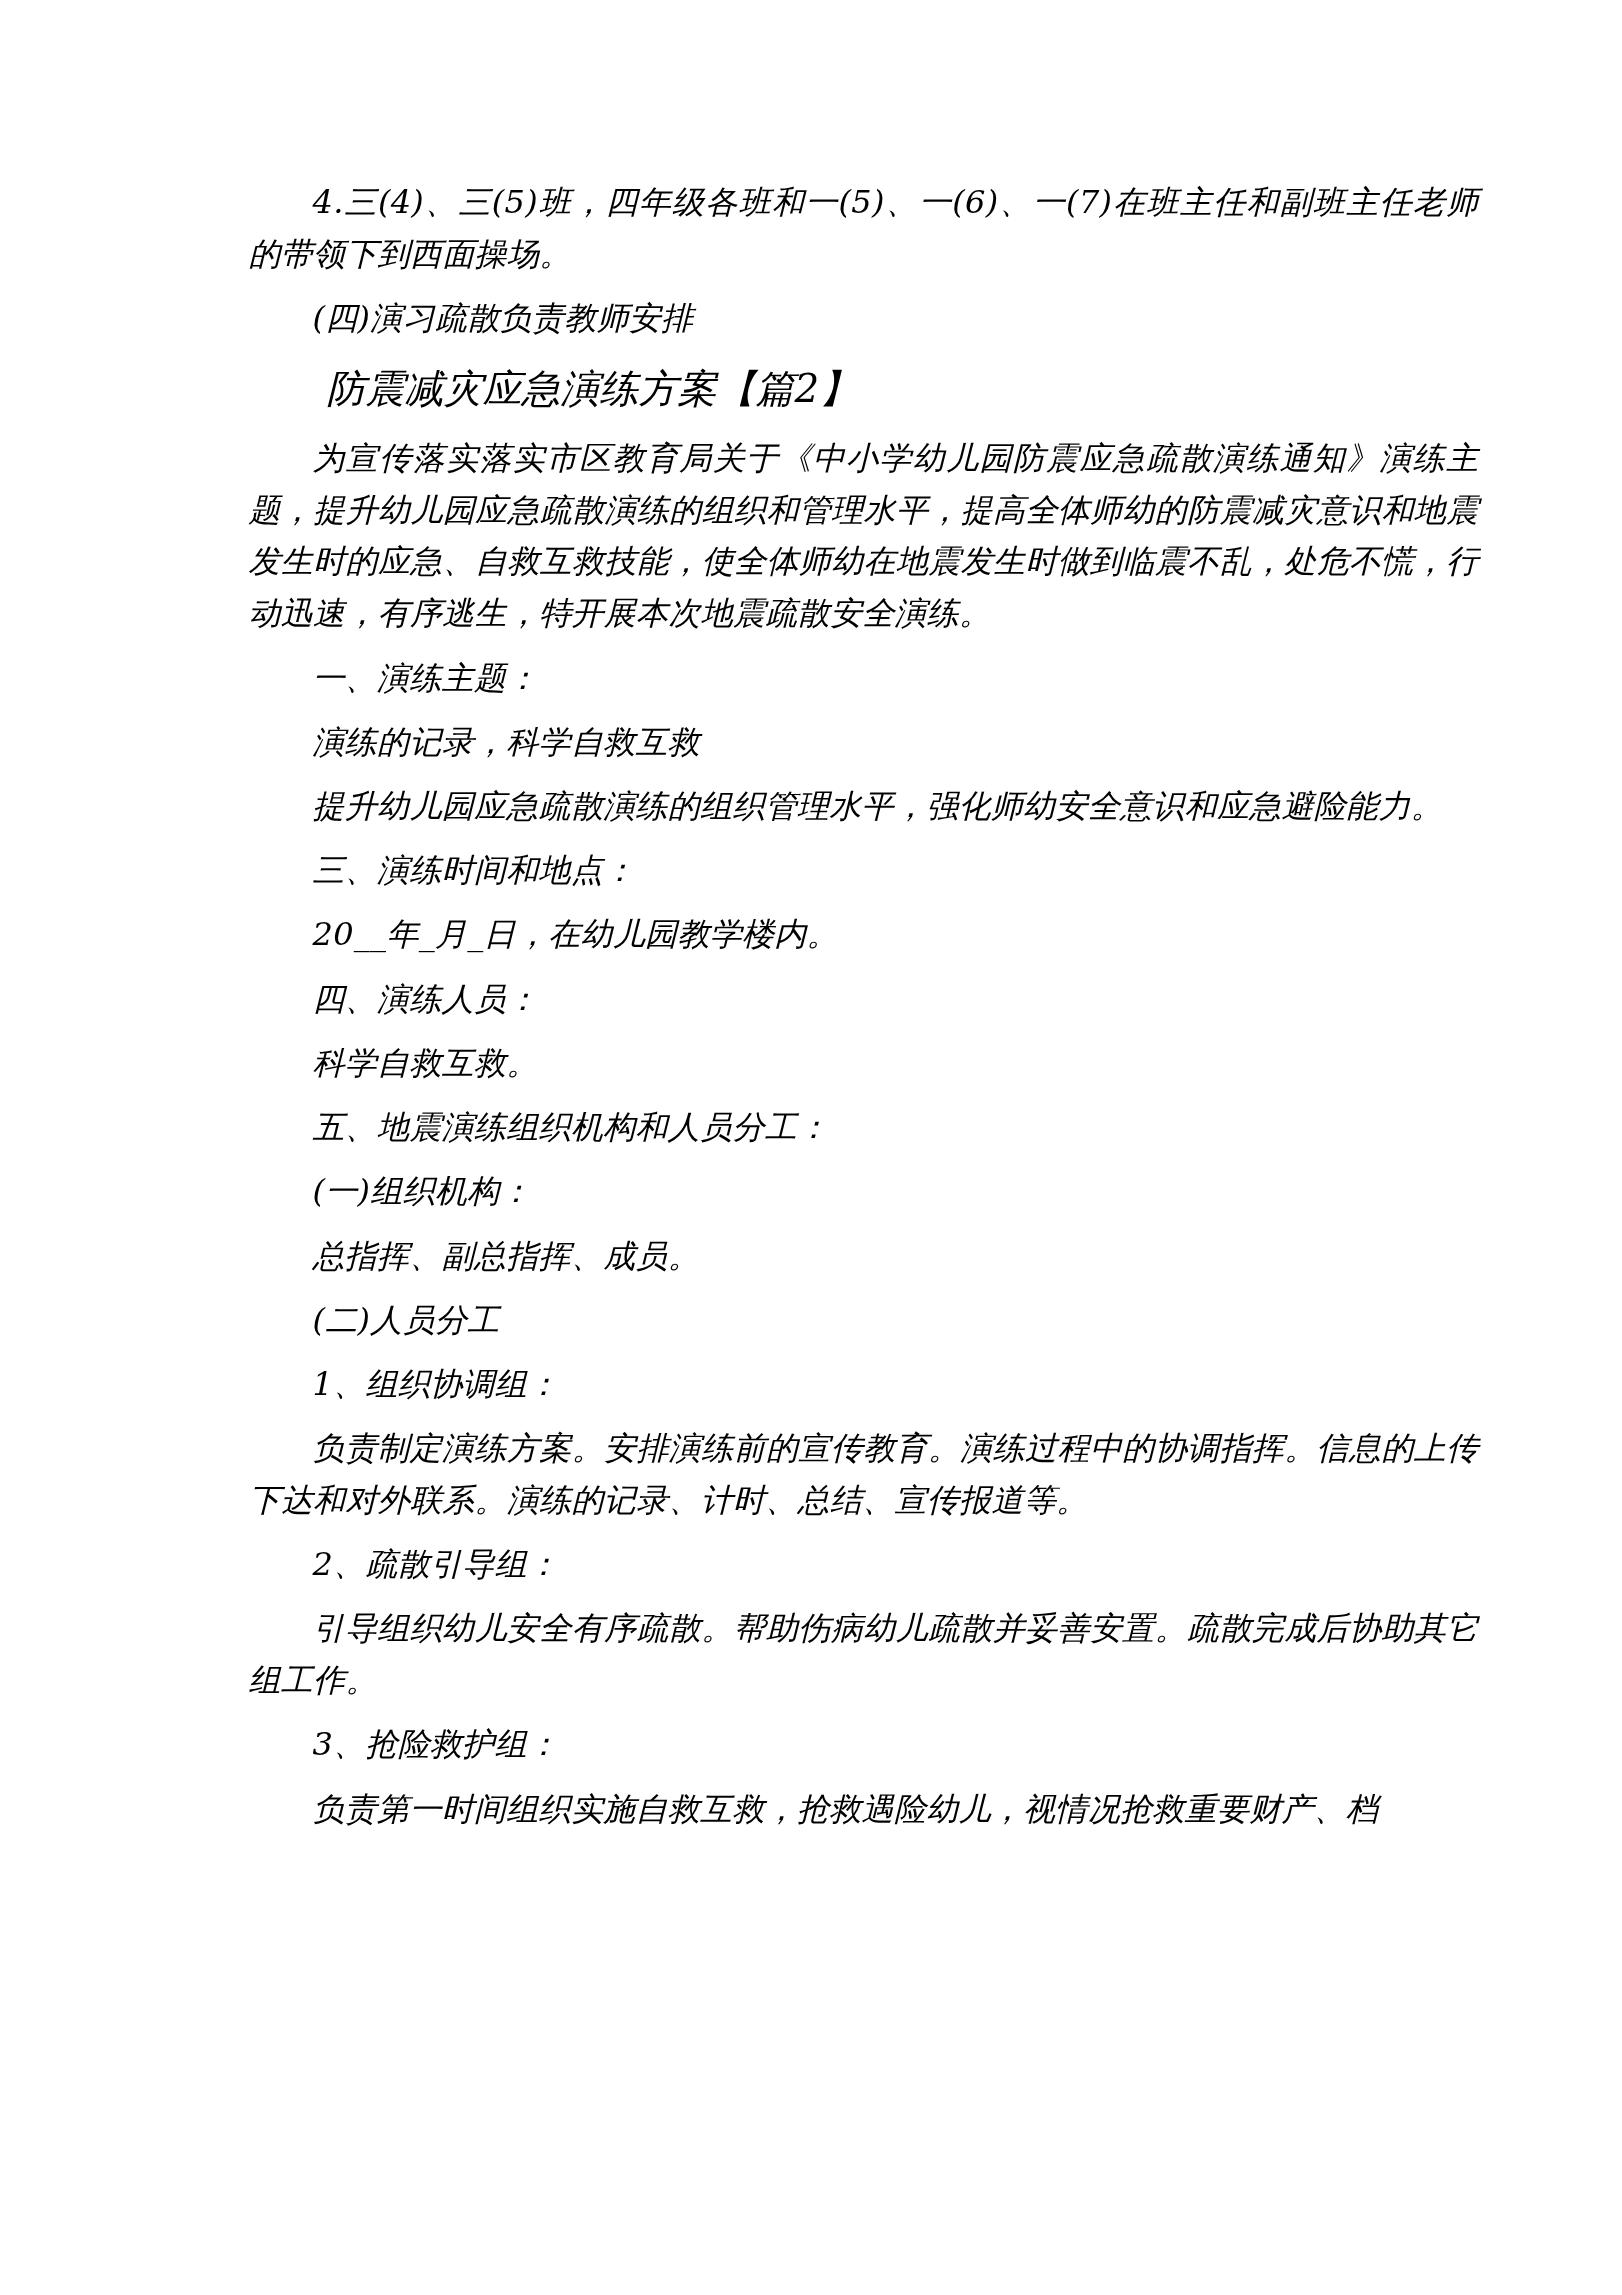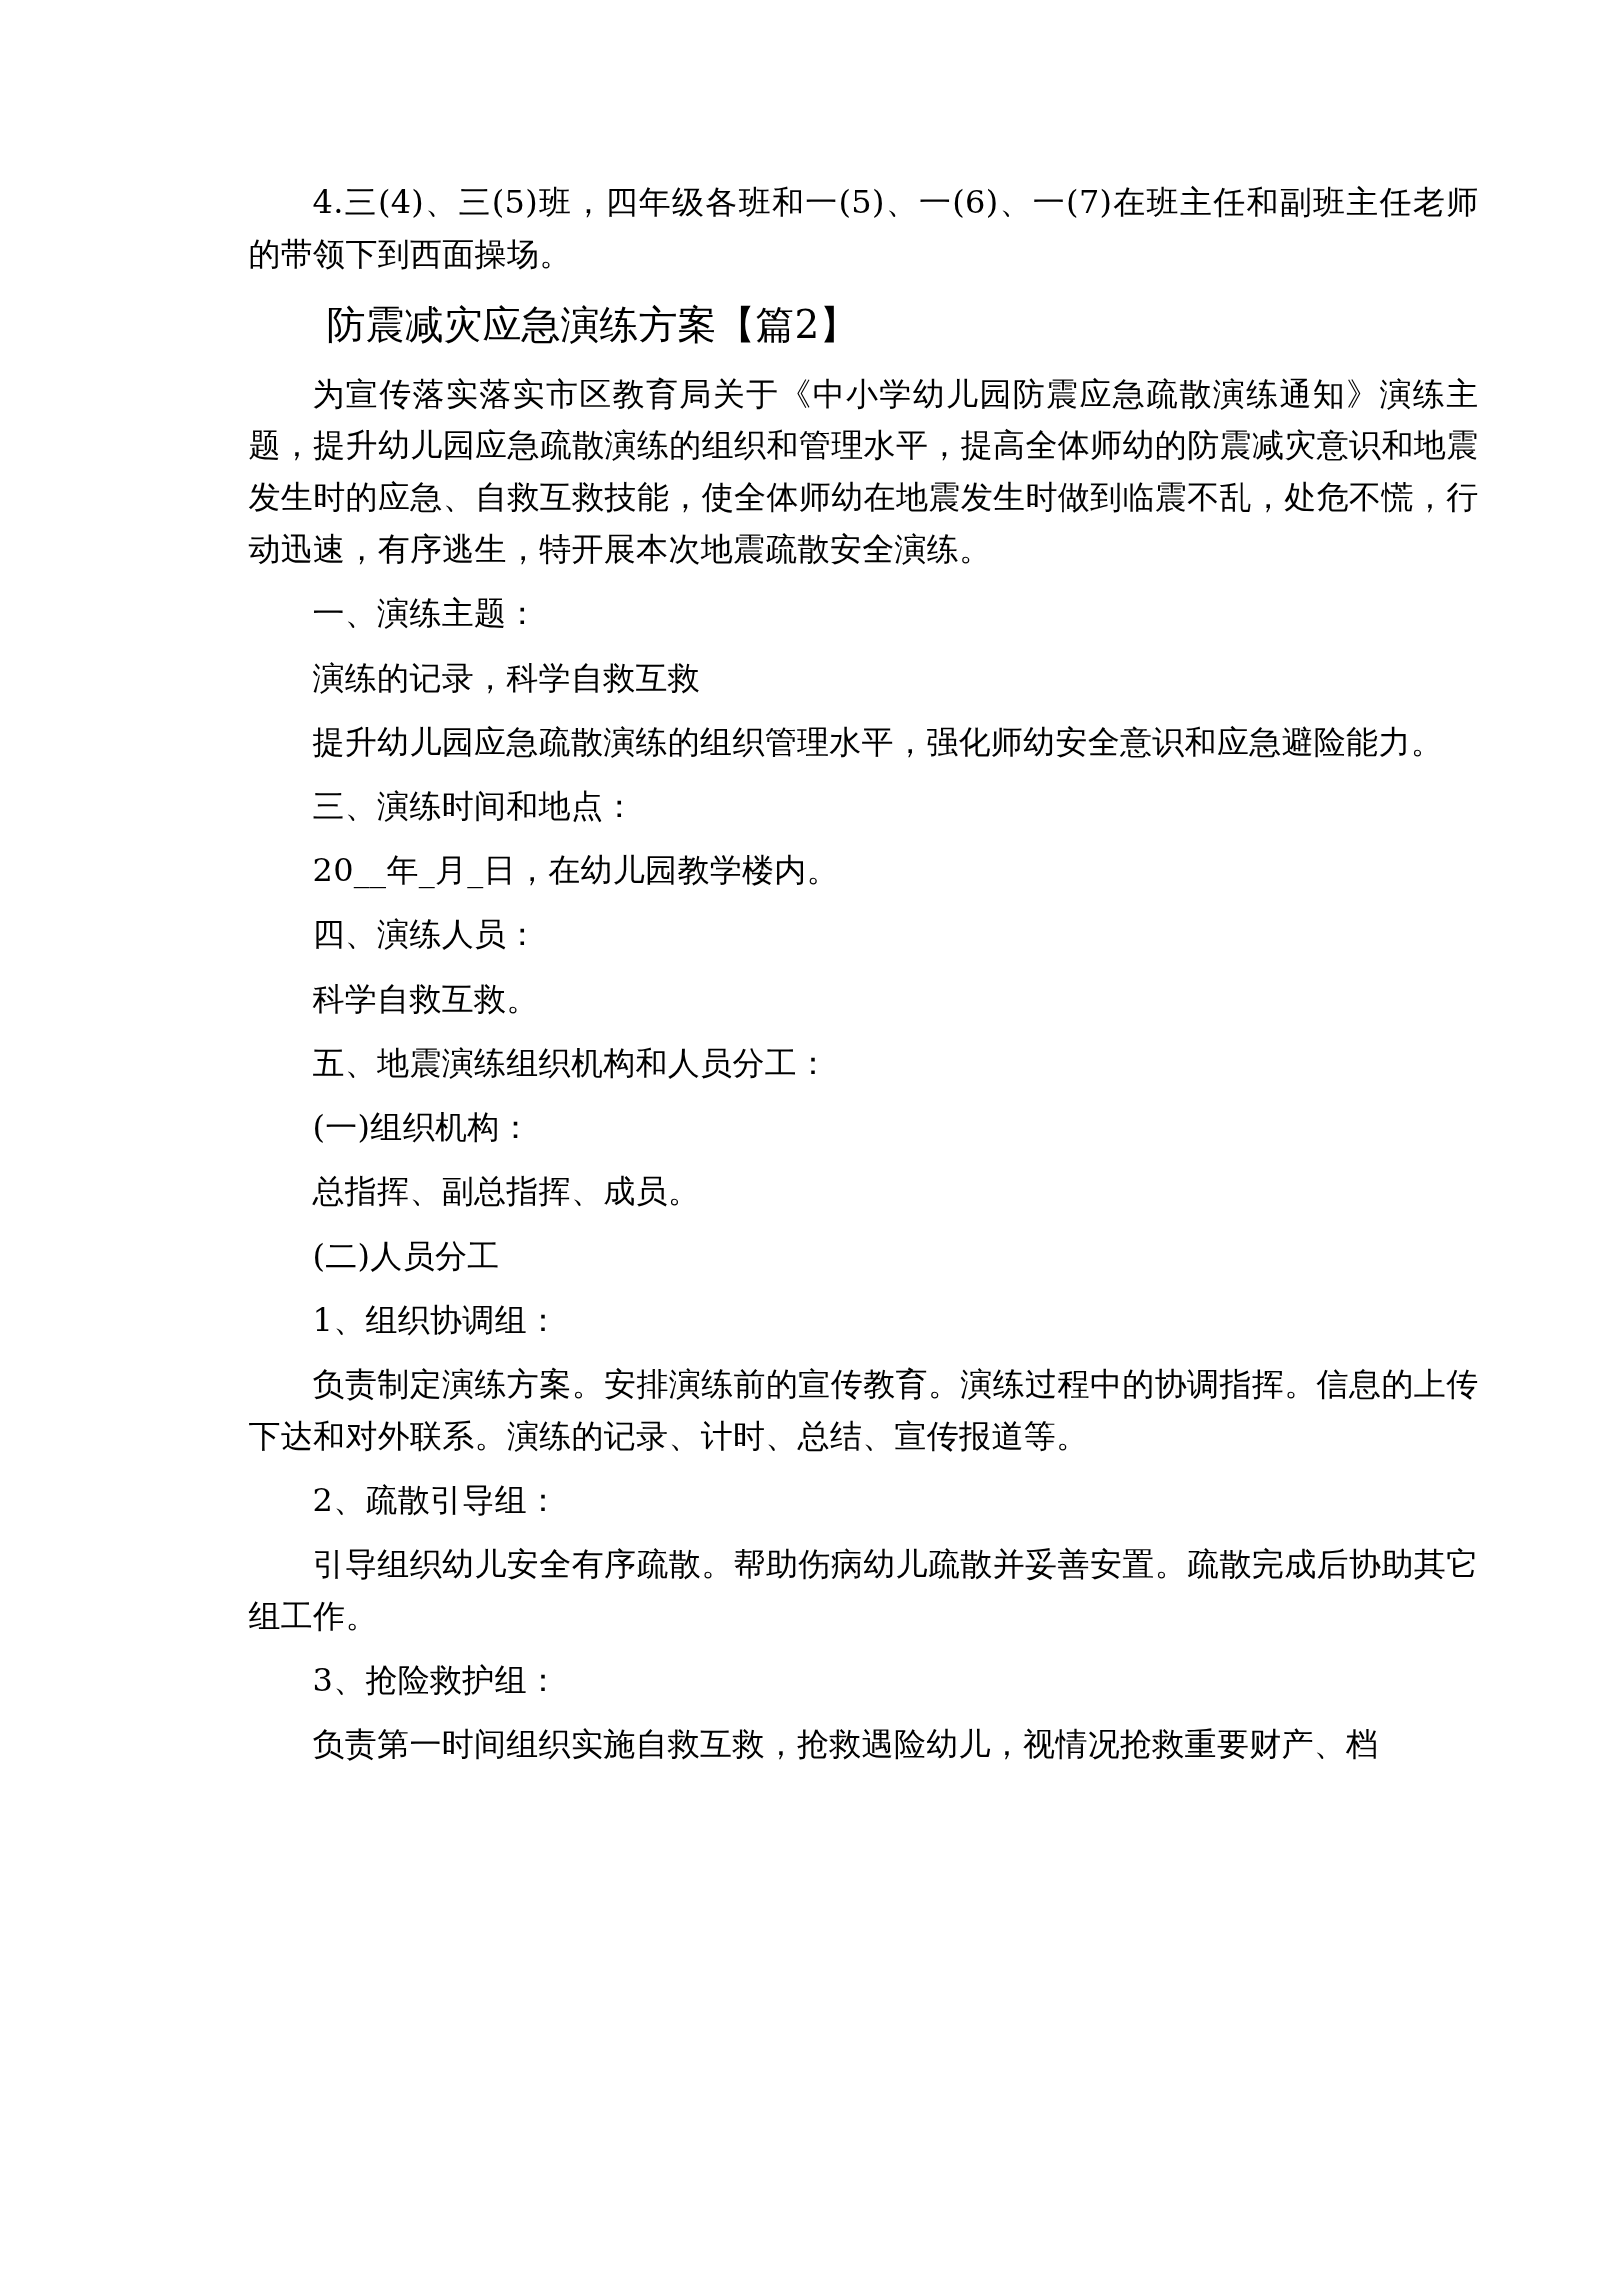--- a/index.html
+++ b/index.html
@@ -13,20 +13,21 @@
     font-family: "DejaVu Serif", "Liberation Serif", serif;
     color: #000000;
     -webkit-font-smoothing: antialiased;
   }
   .page {
     position: relative;
     width: 1623px;
     height: 2295px;
     box-sizing: border-box;
     padding: 177px 92px 157px 196px;
+    font-style: italic;
   }
   .doc-body {
     width: 1230px;
     margin: 0 auto;
   }
   .para {
     font-size: 32px;
     line-height: 1.62;
     text-align: justify;
     text-justify: inter-ideograph;
@@ -45,20 +46,21 @@
   }
 </style>
 </head>
 <body>
 
 <div class="page">
   <div class="doc-body">
 
     <p class="para indent">4.三(4)、三(5)班，四年级各班和一(5)、一(6)、一(7)在班主任和副班主任老师的带领下到西面操场。</p>
 
+    <p class="para indent">(四)演习疏散负责教师安排</p>
 
     <p class="heading">防震减灾应急演练方案【篇2】</p>
 
     <p class="para indent">为宣传落实落实市区教育局关于《中小学幼儿园防震应急疏散演练通知》演练主题，提升幼儿园应急疏散演练的组织和管理水平，提高全体师幼的防震减灾意识和地震发生时的应急、自救互救技能，使全体师幼在地震发生时做到临震不乱，处危不慌，行动迅速，有序逃生，特开展本次地震疏散安全演练。</p>
 
     <p class="para indent">一、演练主题：</p>
 
     <p class="para indent">演练的记录，科学自救互救</p>
 
 

